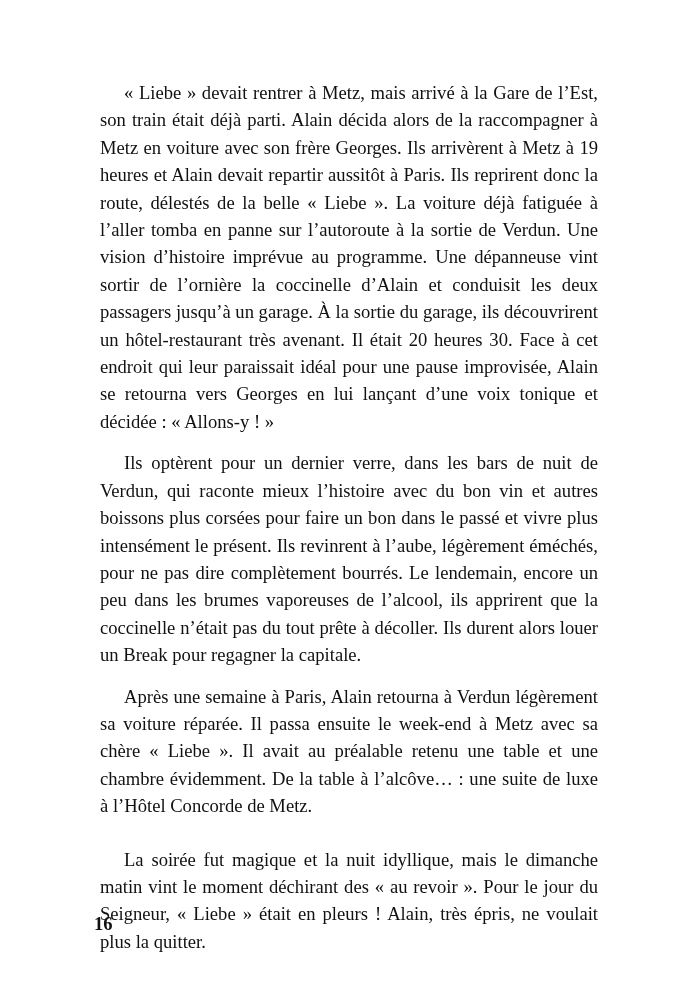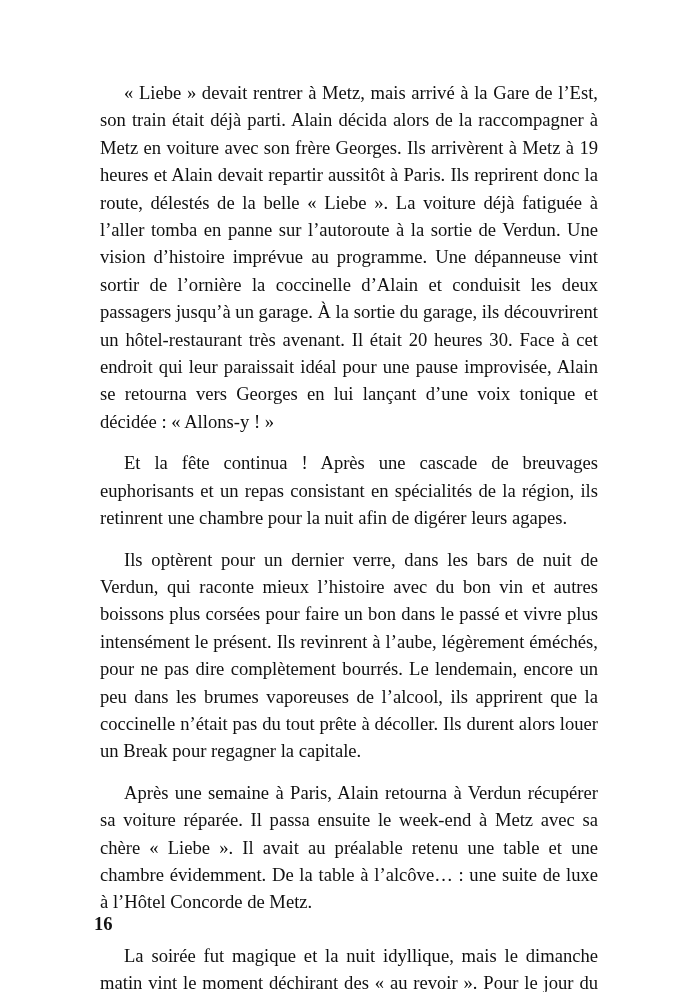--- a/index.html
+++ b/index.html
@@ -42,19 +42,18 @@
       font-size: 18.6px;
       line-height: 24px;
       font-weight: bold;
     }
   </style>
 </head>
 <body>
 
 <div class="page">
   <p class="para">« Liebe » devait rentrer à Metz, mais arrivé à la Gare de l’Est, son train était déjà parti. Alain décida alors de la raccompagner à Metz en voiture avec son frère Georges. Ils arrivèrent à Metz à 19 heures et Alain devait repartir aussitôt à Paris. Ils reprirent donc la route, délestés de la belle « Liebe ». La voiture déjà fatiguée à l’aller tomba en panne sur l’autoroute à la sortie de Verdun. Une vision d’histoire imprévue au programme. Une dépanneuse vint sortir de l’ornière la coccinelle d’Alain et conduisit les deux passagers jusqu’à un garage. À la sortie du garage, ils découvrirent un hôtel-restaurant très avenant. Il était 20 heures 30. Face à cet endroit qui leur paraissait idéal pour une pause improvisée, Alain se retourna vers Georges en lui lançant d’une voix tonique et décidée : « Allons-y ! »</p>
-  <p class="para">Et la fête continua ! Après une cascade de breuvages euphorisants et un repas consistant en spécialités de la région, ils retinrent une chambre pour la nuit afin de digérer leurs agapes.</p>
   <p class="para">Ils optèrent pour un dernier verre, dans les bars de nuit de Verdun, qui raconte mieux l’histoire avec du bon vin et autres boissons plus corsées pour faire un bon dans le passé et vivre plus intensément le présent. Ils revinrent à l’aube, légèrement éméchés, pour ne pas dire complètement bourrés. Le lendemain, encore un peu dans les brumes vaporeuses de l’alcool, ils apprirent que la coccinelle n’était pas du tout prête à décoller. Ils durent alors louer un Break pour regagner la capitale.</p>
-  <p class="para">Après une semaine à Paris, Alain retourna à Verdun récupérer sa voiture réparée. Il passa ensuite le week-end à Metz avec sa chère « Liebe ». Il avait au préalable retenu une table et une chambre évidemment. De la table à l’alcôve… : une suite de luxe à l’Hôtel Concorde de Metz.</p>
+  <p class="para">Après une semaine à Paris, Alain retourna à Verdun légèrement sa voiture réparée. Il passa ensuite le week-end à Metz avec sa chère « Liebe ». Il avait au préalable retenu une table et une chambre évidemment. De la table à l’alcôve… : une suite de luxe à l’Hôtel Concorde de Metz.</p>
   <p class="para gap-large">La soirée fut magique et la nuit idyllique, mais le dimanche matin vint le moment déchirant des « au revoir ». Pour le jour du Seigneur, « Liebe » était en pleurs ! Alain, très épris, ne voulait plus la quitter.</p>
 </div>
 
 <div class="page-number">16</div>
 
 </body></html>

